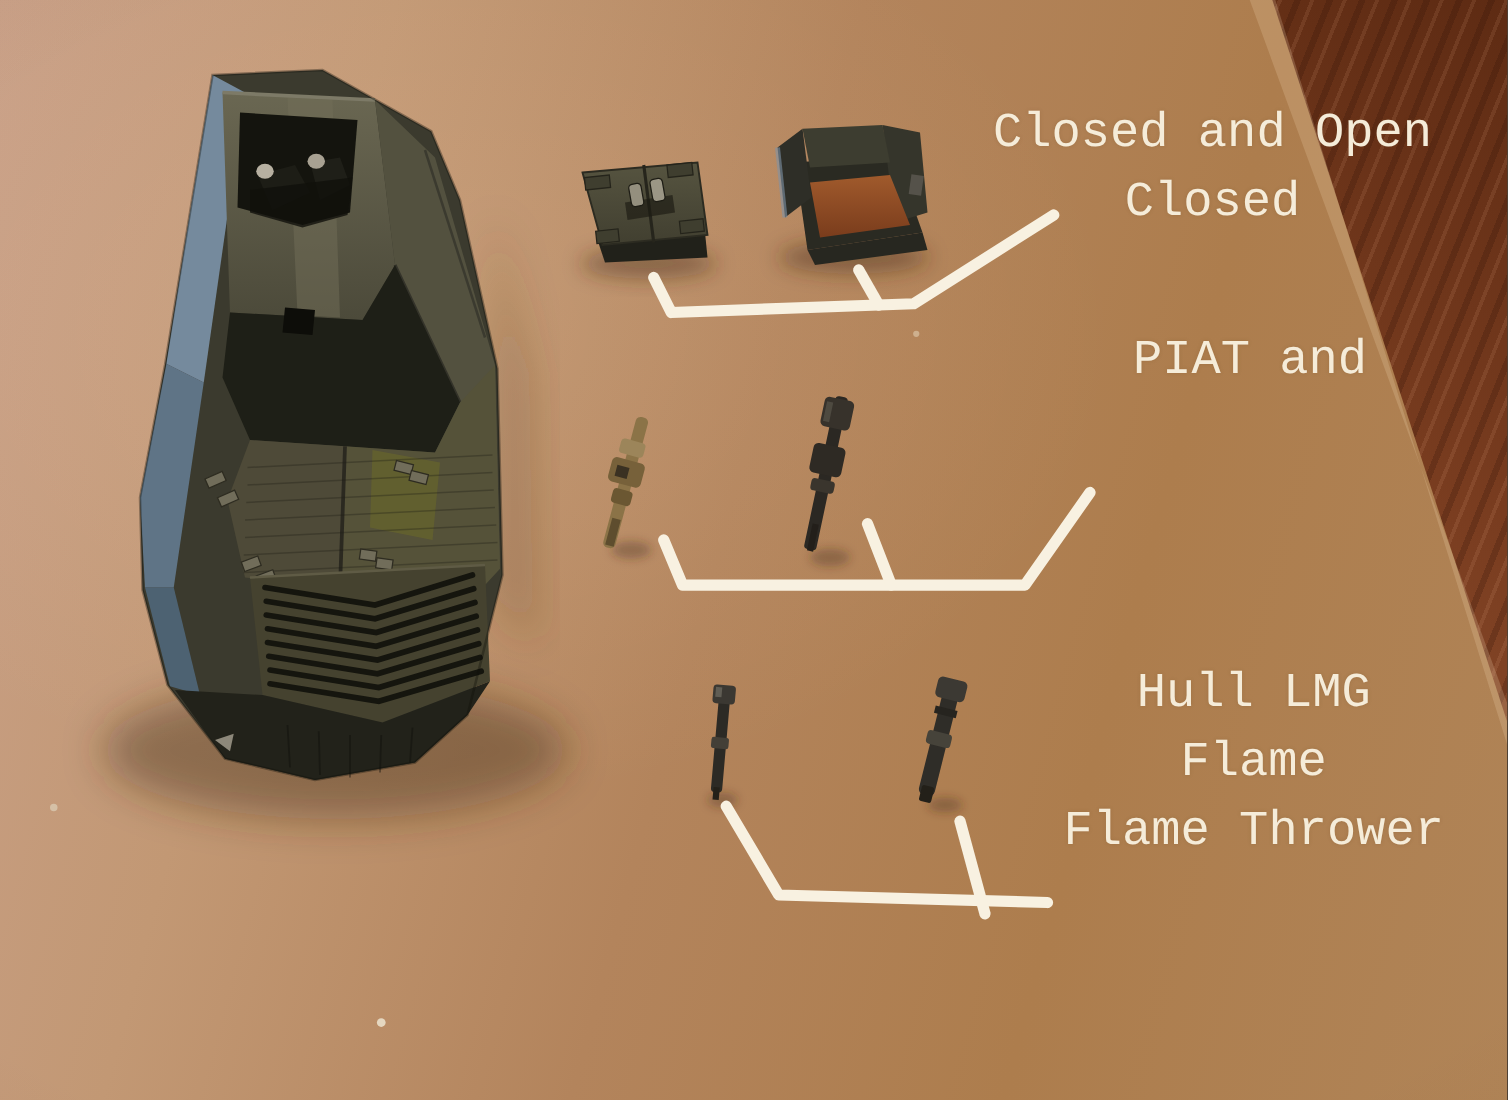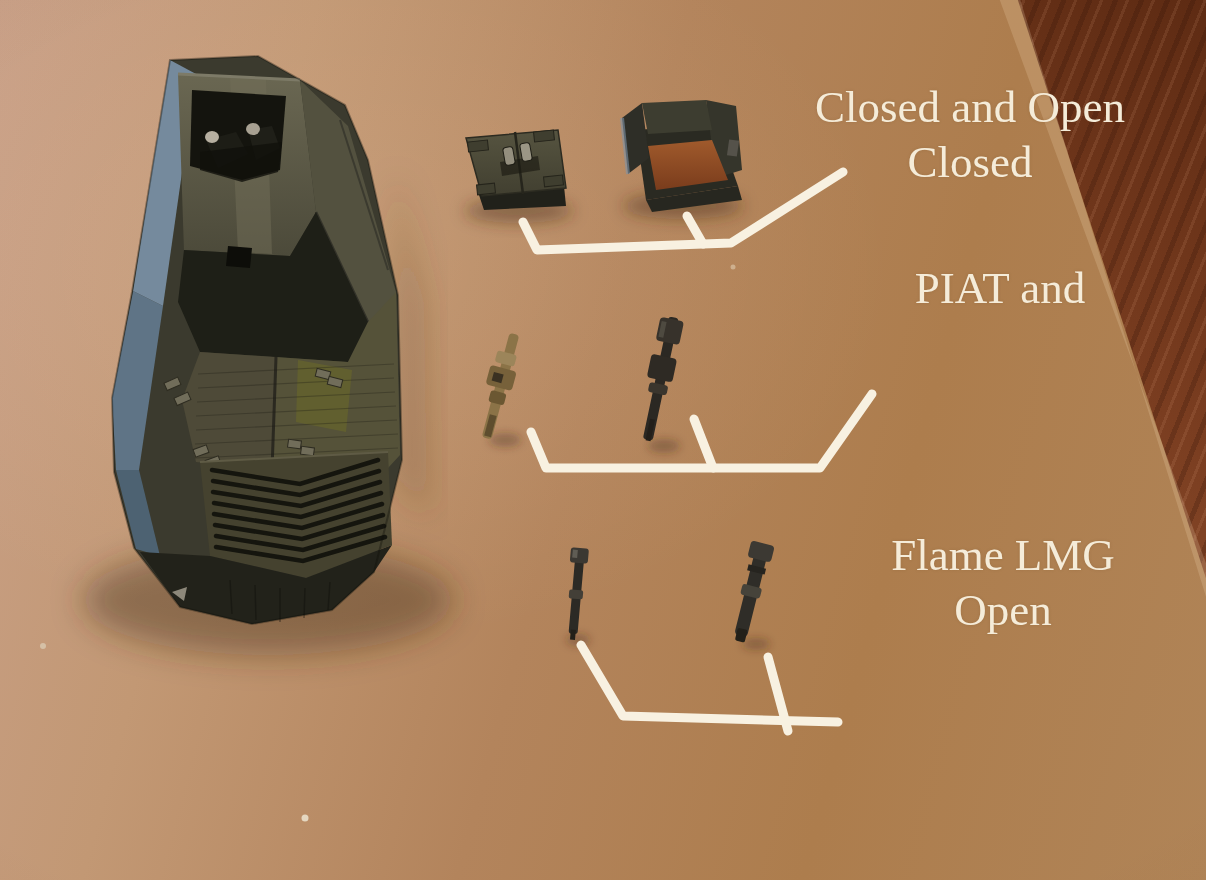--- a/index.html
+++ b/index.html
@@ -23,22 +23,23 @@
     filter:blur(0.6px);
   }
   .edge-light{
     position:absolute;inset:0;
     clip-path:polygon(82.9% 0%, 84.6% 0%, 100% 67.8%, 100% 64.0%);
     background:rgba(242,212,176,0.22);
   }
   svg.art{position:absolute;inset:0;}
   .annotation{
     position:absolute;text-align:center;color:#f5ecd9;
-    font-size:45px;line-height:55px;white-space:nowrap;
+    font-size:39px;line-height:55px;white-space:nowrap;
     text-shadow:0 0 3px rgba(120,80,40,0.25);
+    font-family:Liberation Mono, monospace;
   }
   .ann-hatches{left:770px;top:80px;width:400px;}
   .ann-piat{left:800px;top:262px;width:400px;line-height:52px;}
   .ann-hull{left:803px;top:528px;width:400px;}
 </style>
 </head>
 <body>
 
 <div class="scene">
 
@@ -238,17 +239,18 @@
   <div class="annotation ann-hatches">
     <div>Closed and Open</div>
     <div>Closed</div>
   </div>
 
   <div class="annotation ann-piat">
     <div>PIAT and</div>
   </div>
 
   <div class="annotation ann-hull">
-    <div>Flame LMG</div>
-    <div>Open</div>
+    <div>Hull LMG</div>
+    <div>Flame</div>
+    <div>Flame Thrower</div>
   </div>
 
 </div>
 
 </body></html>

